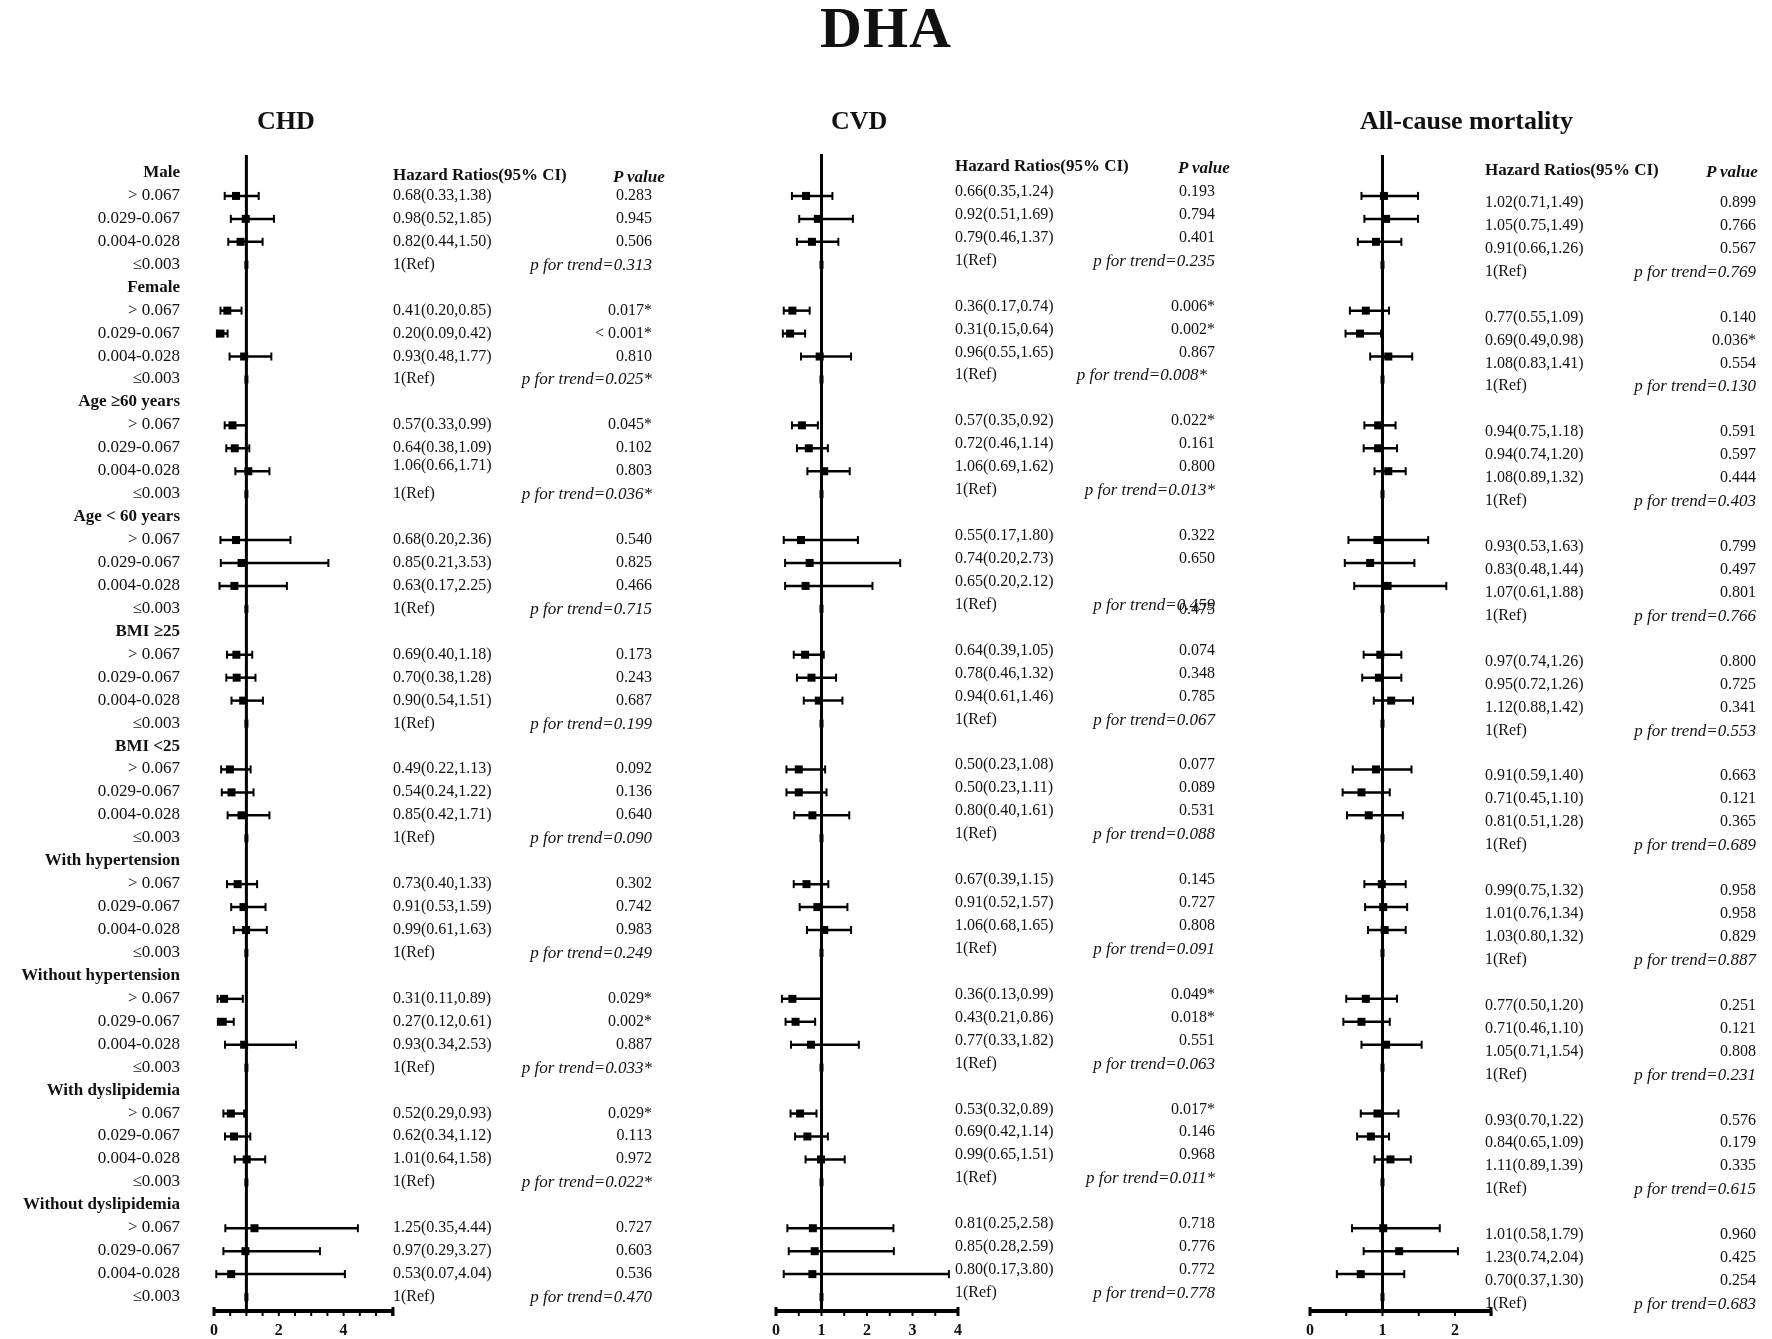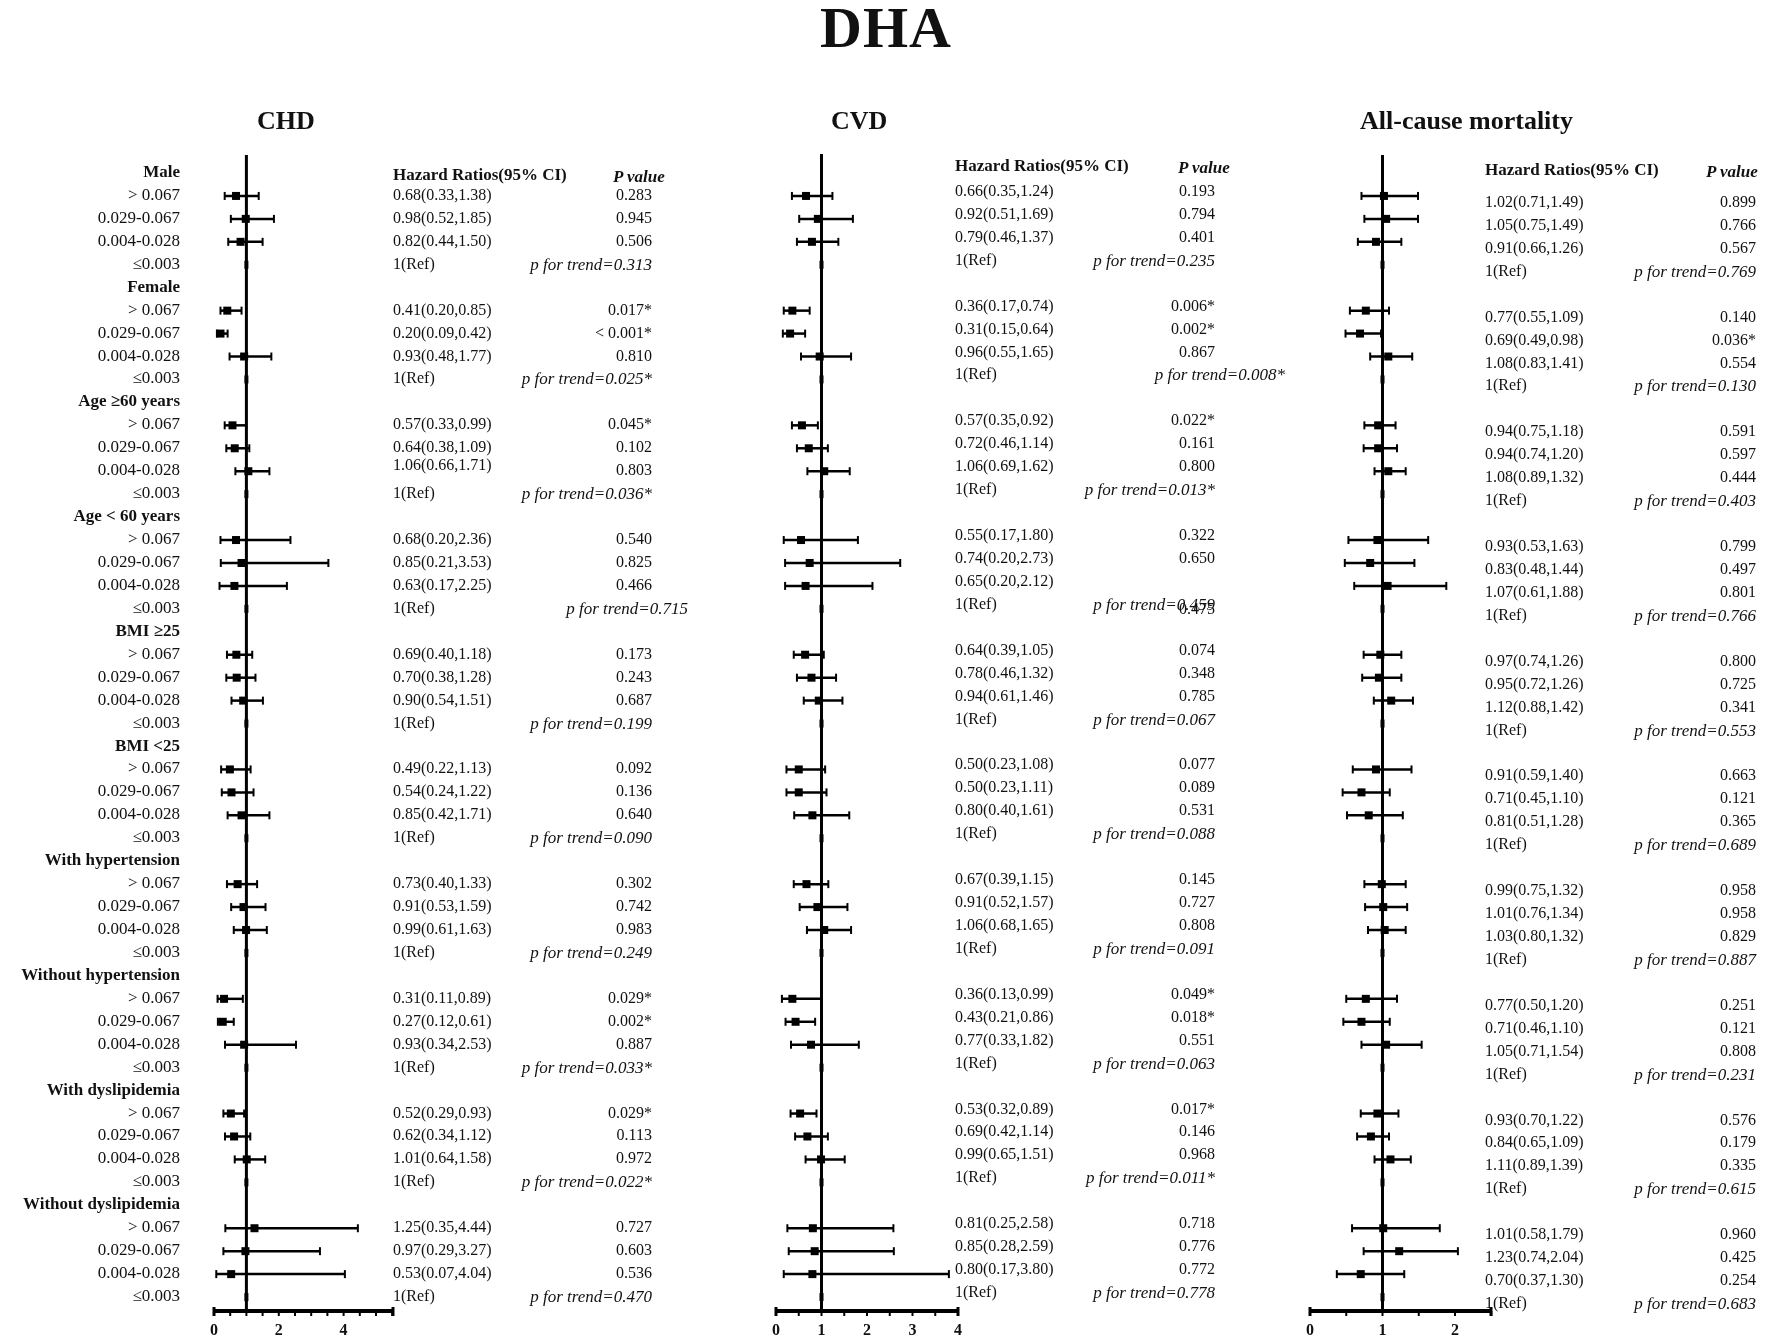--- a/index.html
+++ b/index.html
@@ -537,21 +537,21 @@
     <div class="abs pv" style="left: 532px; top: 461.22px;">0.803</div>
     <div class="abs hr" style="left: 393px; top: 484.16px;">1(Ref)</div>
     <div class="abs trend" style="left: 432px; top: 484.16px;">p for trend=0.036*</div>
     <div class="abs hr" style="left: 393px; top: 530.04px;">0.68(0.20,2.36)</div>
     <div class="abs pv" style="left: 532px; top: 530.04px;">0.540</div>
     <div class="abs hr" style="left: 393px; top: 552.98px;">0.85(0.21,3.53)</div>
     <div class="abs pv" style="left: 532px; top: 552.98px;">0.825</div>
     <div class="abs hr" style="left: 393px; top: 575.92px;">0.63(0.17,2.25)</div>
     <div class="abs pv" style="left: 532px; top: 575.92px;">0.466</div>
     <div class="abs hr" style="left: 393px; top: 598.86px;">1(Ref)</div>
-    <div class="abs trend" style="left: 432px; top: 598.86px; padding-left: 36px;">p for trend=0.715</div>
+    <div class="abs trend" style="left: 432px; top: 598.86px;">p for trend=0.715</div>
     <div class="abs hr" style="left: 393px; top: 644.74px;">0.69(0.40,1.18)</div>
     <div class="abs pv" style="left: 532px; top: 644.74px;">0.173</div>
     <div class="abs hr" style="left: 393px; top: 667.68px;">0.70(0.38,1.28)</div>
     <div class="abs pv" style="left: 532px; top: 667.68px;">0.243</div>
     <div class="abs hr" style="left: 393px; top: 690.62px;">0.90(0.54,1.51)</div>
     <div class="abs pv" style="left: 532px; top: 690.62px;">0.687</div>
     <div class="abs hr" style="left: 393px; top: 713.56px;">1(Ref)</div>
     <div class="abs trend" style="left: 432px; top: 713.56px;">p for trend=0.199</div>
     <div class="abs hr" style="left: 393px; top: 759.44px;">0.49(0.22,1.13)</div>
     <div class="abs pv" style="left: 532px; top: 759.44px;">0.092</div>
@@ -609,21 +609,21 @@
     <div class="abs pv" style="left: 1095px; top: 227.82px;">0.401</div>
     <div class="abs hr" style="left: 955px; top: 250.76px;">1(Ref)</div>
     <div class="abs trend" style="left: 995px; top: 250.76px;">p for trend=0.235</div>
     <div class="abs hr" style="left: 955px; top: 296.64px;">0.36(0.17,0.74)</div>
     <div class="abs pv" style="left: 1095px; top: 296.64px;">0.006*</div>
     <div class="abs hr" style="left: 955px; top: 319.58px;">0.31(0.15,0.64)</div>
     <div class="abs pv" style="left: 1095px; top: 319.58px;">0.002*</div>
     <div class="abs hr" style="left: 955px; top: 342.52px;">0.96(0.55,1.65)</div>
     <div class="abs pv" style="left: 1095px; top: 342.52px;">0.867</div>
     <div class="abs hr" style="left: 955px; top: 365.46px;">1(Ref)</div>
-    <div class="abs trend" style="left: 1050px; top: 365.46px; padding-left: 15px;">p for trend=0.008*</div>
+    <div class="abs trend" style="left: 972px; top: 365.46px; padding-left: 15px;">p for trend=0.008*</div>
     <div class="abs hr" style="left: 955px; top: 411.34px;">0.57(0.35,0.92)</div>
     <div class="abs pv" style="left: 1095px; top: 411.34px;">0.022*</div>
     <div class="abs hr" style="left: 955px; top: 434.28px;">0.72(0.46,1.14)</div>
     <div class="abs pv" style="left: 1095px; top: 434.28px;">0.161</div>
     <div class="abs hr" style="left: 955px; top: 457.22px;">1.06(0.69,1.62)</div>
     <div class="abs pv" style="left: 1095px; top: 457.22px;">0.800</div>
     <div class="abs hr" style="left: 955px; top: 480.16px;">1(Ref)</div>
     <div class="abs trend" style="left: 995px; top: 480.16px;">p for trend=0.013*</div>
     <div class="abs hr" style="left: 955px; top: 526.04px; text-align: center;">0.55(0.17,1.80)</div>
     <div class="abs pv" style="left: 1095px; top: 526.04px;">0.322</div>

